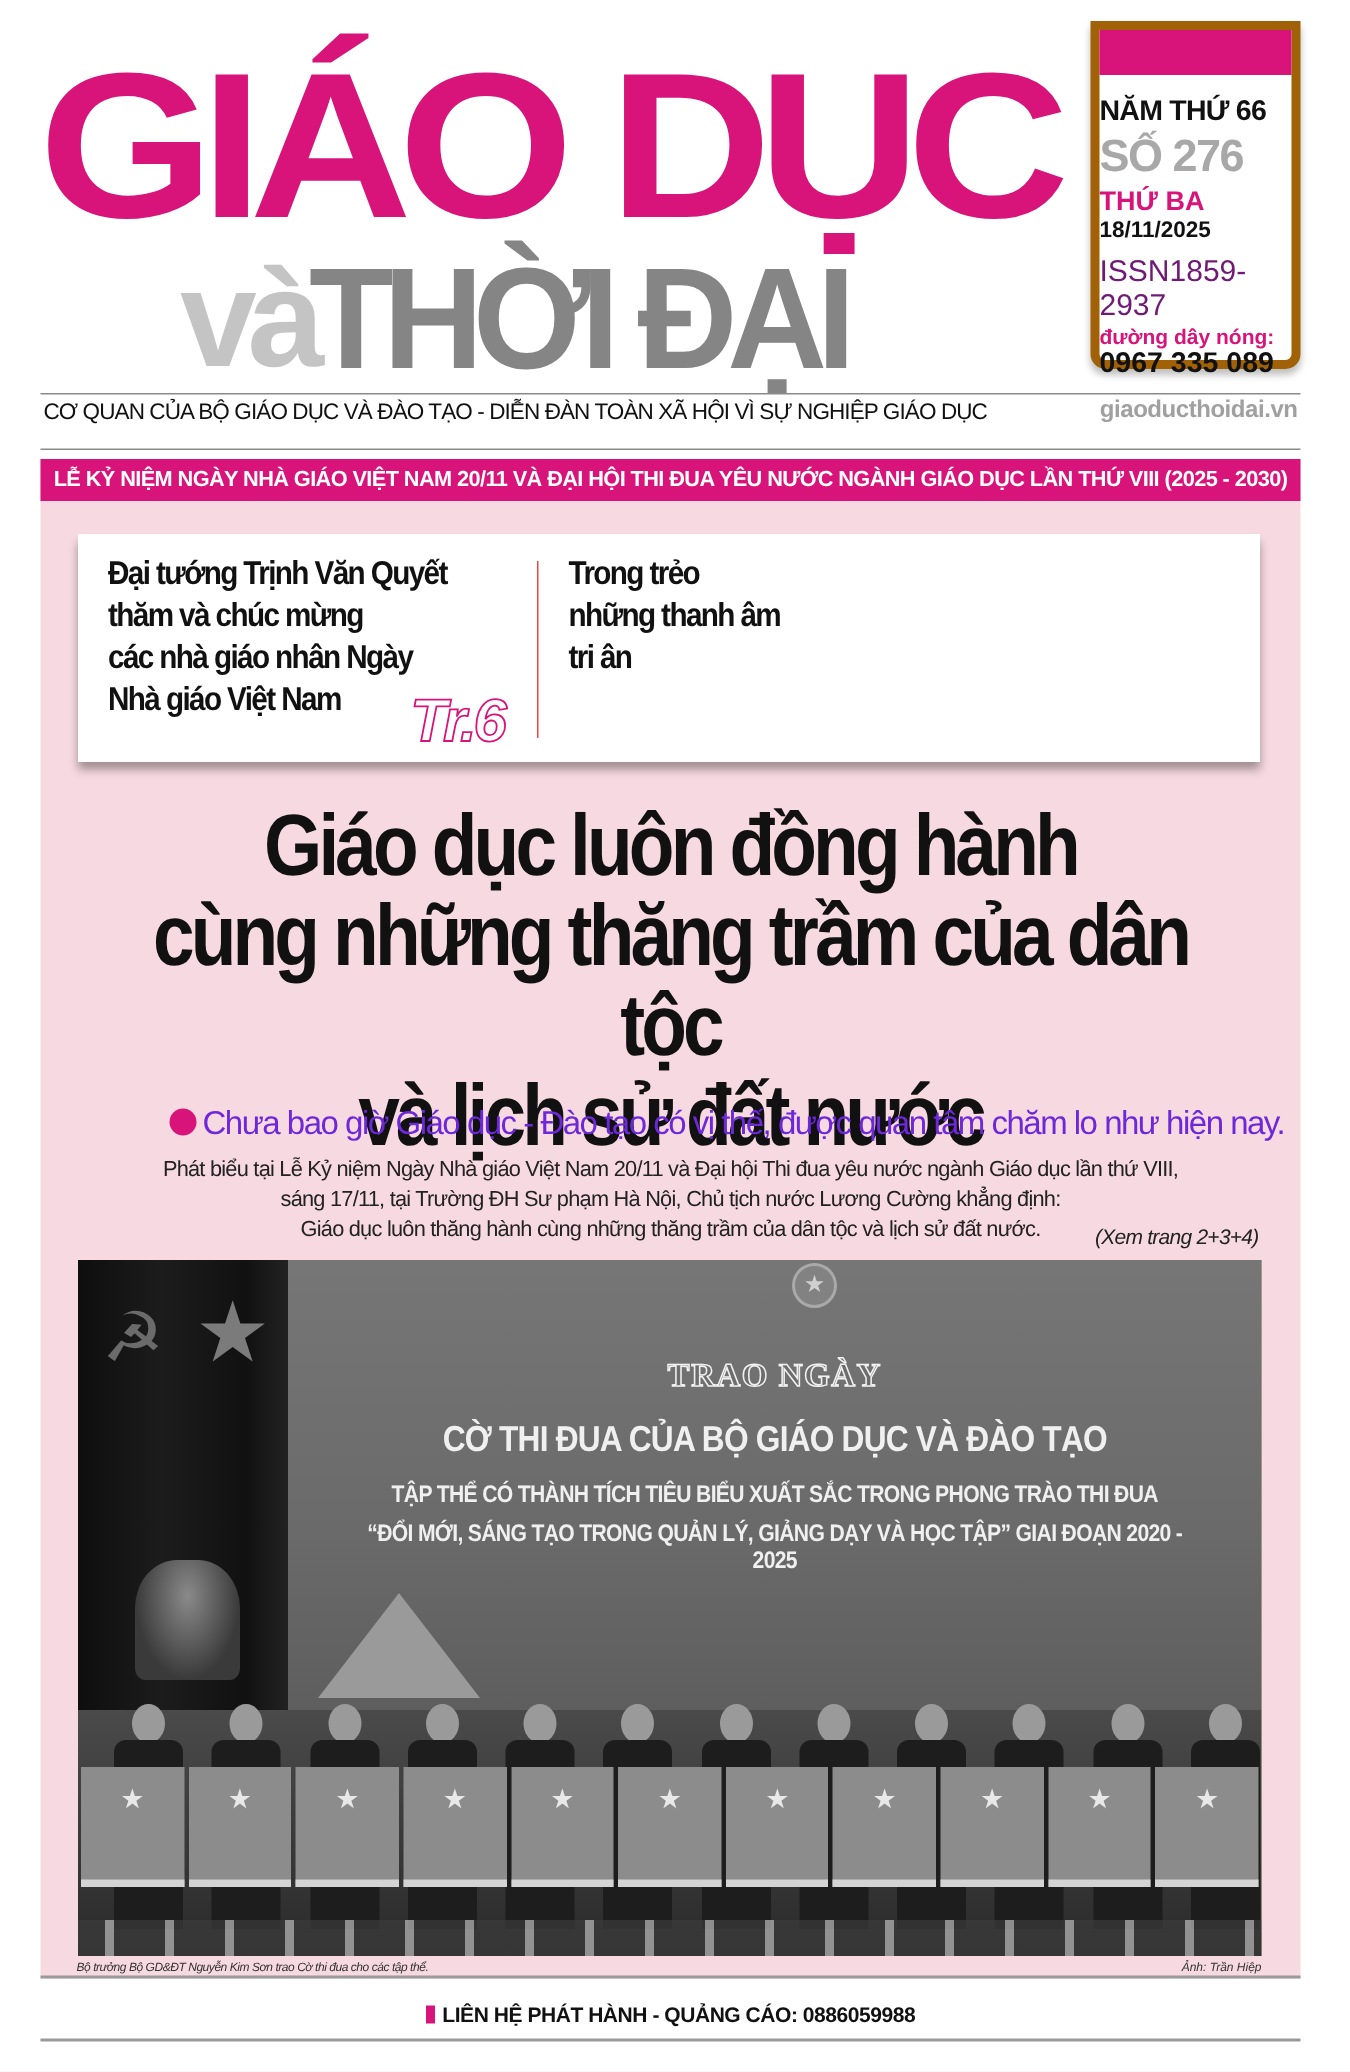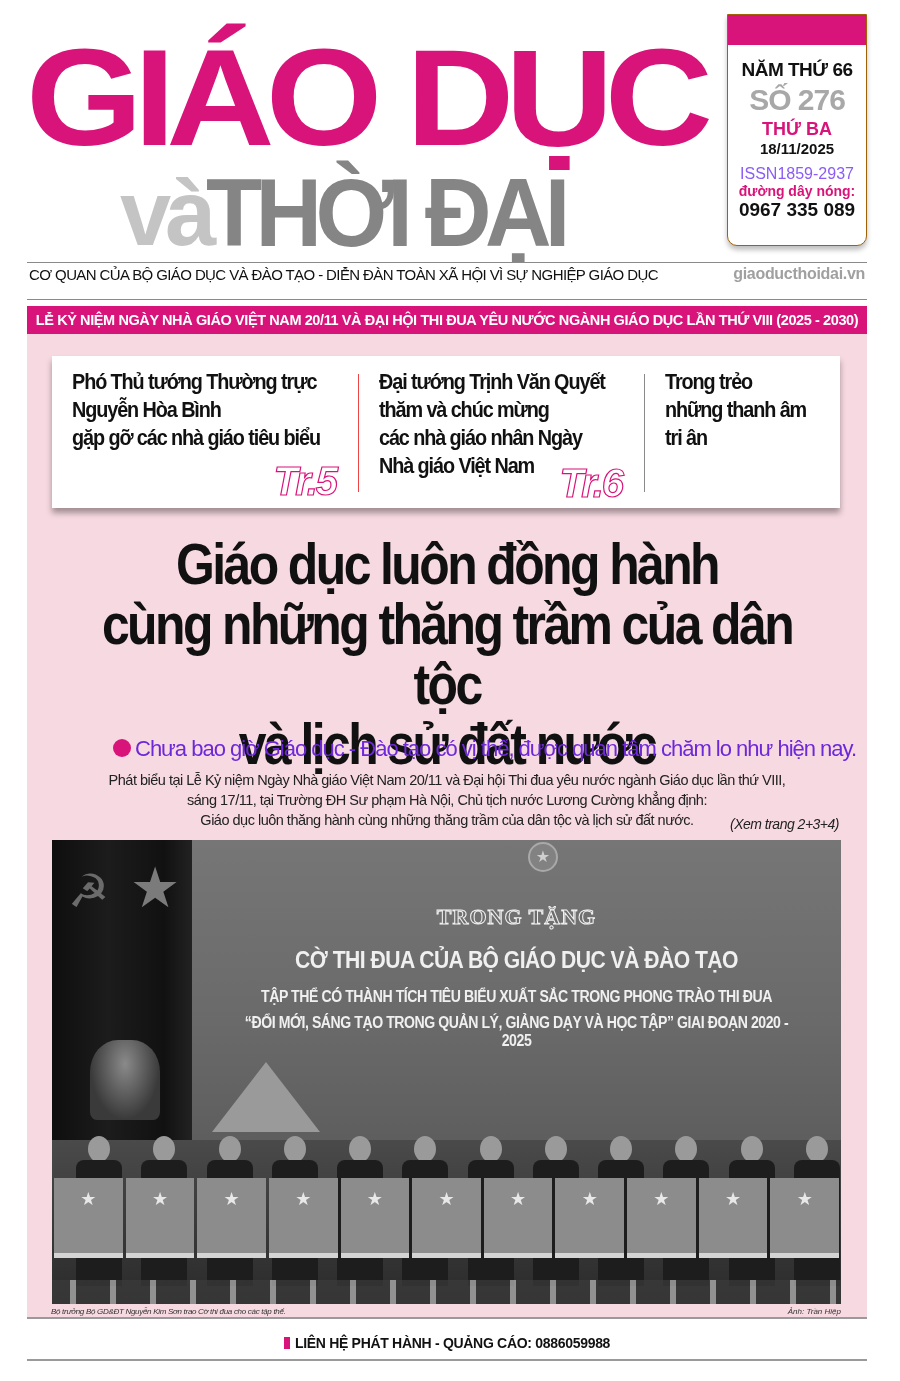--- a/index.html
+++ b/index.html
@@ -22,29 +22,29 @@
   }
   .logo-thoidai {
     display: inline-block; vertical-align: top; margin-left: -4px;
     font-family: "Liberation Sans", sans-serif; font-weight: 700;
     font-size: 96px; line-height: 90px; color: #858585; letter-spacing: -7px;
     transform: scaleX(0.96); transform-origin: left top;
   }
 
   .issue-box {
     position: absolute; left: 727px; top: 14px; width: 140px; height: 232px;
-    border: 1px solid #a16207; border-radius: 0 0 10px 10px; background: #fff;
-    box-shadow: 0 4px 5px rgba(0,0,0,0.25); text-align: center;
+    border: 6px solid #a16207; border-radius: 0 0 10px 10px; background: #fff;
+    box-shadow: 0 4px 5px rgba(0,0,0,0.25); text-align: left;
   }
   .issue-box .band { height: 30px; background: #d8147a; }
   .issue-year { margin-top: 14px; font-weight: 700; font-size: 19px; color: #111; letter-spacing: -0.5px; }
   .issue-number { margin-top: 2px; font-weight: 700; font-size: 30px; line-height: 34px; color: #a8a8a8; letter-spacing: -1px; }
   .issue-weekday { margin-top: 2px; font-weight: 700; font-size: 18px; color: #d8147a; }
   .issue-date { font-weight: 700; font-size: 15px; color: #111; }
-  .issue-issn { margin-top: 8px; font-size: 16px; color: #8b5cf6; }
+  .issue-issn { margin-top: 8px; font-size: 20px; color: #701a75; }
   .issue-hotline-label { font-weight: 700; font-size: 14px; color: #d8147a; line-height: 16px; }
   .issue-hotline { font-weight: 700; font-size: 19px; color: #111; line-height: 22px; }
 
   .tagline-bar {
     position: absolute; left: 27px; top: 262px; width: 840px; height: 38px;
     border-top: 1.5px solid #8a8a8a; border-bottom: 1.5px solid #8a8a8a;
   }
   .tagline {
     position: absolute; left: 2px; top: 3px; font-size: 15px; color: #111; letter-spacing: -0.6px;
   }
@@ -161,28 +161,20 @@
   <span class="tagline">CƠ QUAN CỦA BỘ GIÁO DỤC VÀ ĐÀO TẠO - DIỄN ĐÀN TOÀN XÃ HỘI VÌ SỰ NGHIỆP GIÁO DỤC</span>
   <span class="site-url">giaoducthoidai.vn</span>
 </div>
 
 <section class="pink-section">
   <div class="event-banner">LỄ KỶ NIỆM NGÀY NHÀ GIÁO VIỆT NAM 20/11 VÀ ĐẠI HỘI THI ĐUA YÊU NƯỚC NGÀNH GIÁO DỤC LẦN THỨ VIII (2025 - 2030)</div>
 
   <div class="teasers">
     <div class="teaser">
       <div class="teaser-title">
-        <div>Phó Thủ tướng Thường trực</div>
-        <div>Nguyễn Hòa Bình</div>
-        <div>gặp gỡ các nhà giáo tiêu biểu</div>
-      </div>
-      <span class="teaser-page">Tr.5</span>
-    </div>
-    <div class="teaser">
-      <div class="teaser-title">
         <div>Đại tướng Trịnh Văn Quyết</div>
         <div>thăm và chúc mừng</div>
         <div>các nhà giáo nhân Ngày</div>
         <div>Nhà giáo Việt Nam</div>
       </div>
       <span class="teaser-page">Tr.6</span>
     </div>
     <div class="teaser">
       <div class="teaser-title">
         <div>Trong trẻo</div>
@@ -212,21 +204,21 @@
 
   <figure class="photo">
     <div class="curtain"></div>
     <div class="backdrop"></div>
     <div class="stage"></div>
     <span class="hammer-icon">☭</span>
     <span class="star-icon">★</span>
     <span class="emblem-icon">★</span>
     <div class="bust"></div>
     <div class="flower-stand"></div>
-    <div class="photo-text pt-award">TRONG TẶNG</div>
+    <div class="photo-text pt-award">TRAO NGÀY</div>
     <div class="photo-text pt-title">CỜ THI ĐUA CỦA BỘ GIÁO DỤC VÀ ĐÀO TẠO</div>
     <div class="photo-text pt-line1">TẬP THỂ CÓ THÀNH TÍCH TIÊU BIỂU XUẤT SẮC TRONG PHONG TRÀO THI ĐUA</div>
     <div class="photo-text pt-line2">“ĐỔI MỚI, SÁNG TẠO TRONG QUẢN LÝ, GIẢNG DẠY VÀ HỌC TẬP” GIAI ĐOẠN 2020 - 2025</div>
     <div class="people">
       <div class="person">
           <div class="head"></div>
           <div class="body"></div>
         </div>
       <div class="person">
           <div class="head"></div>

